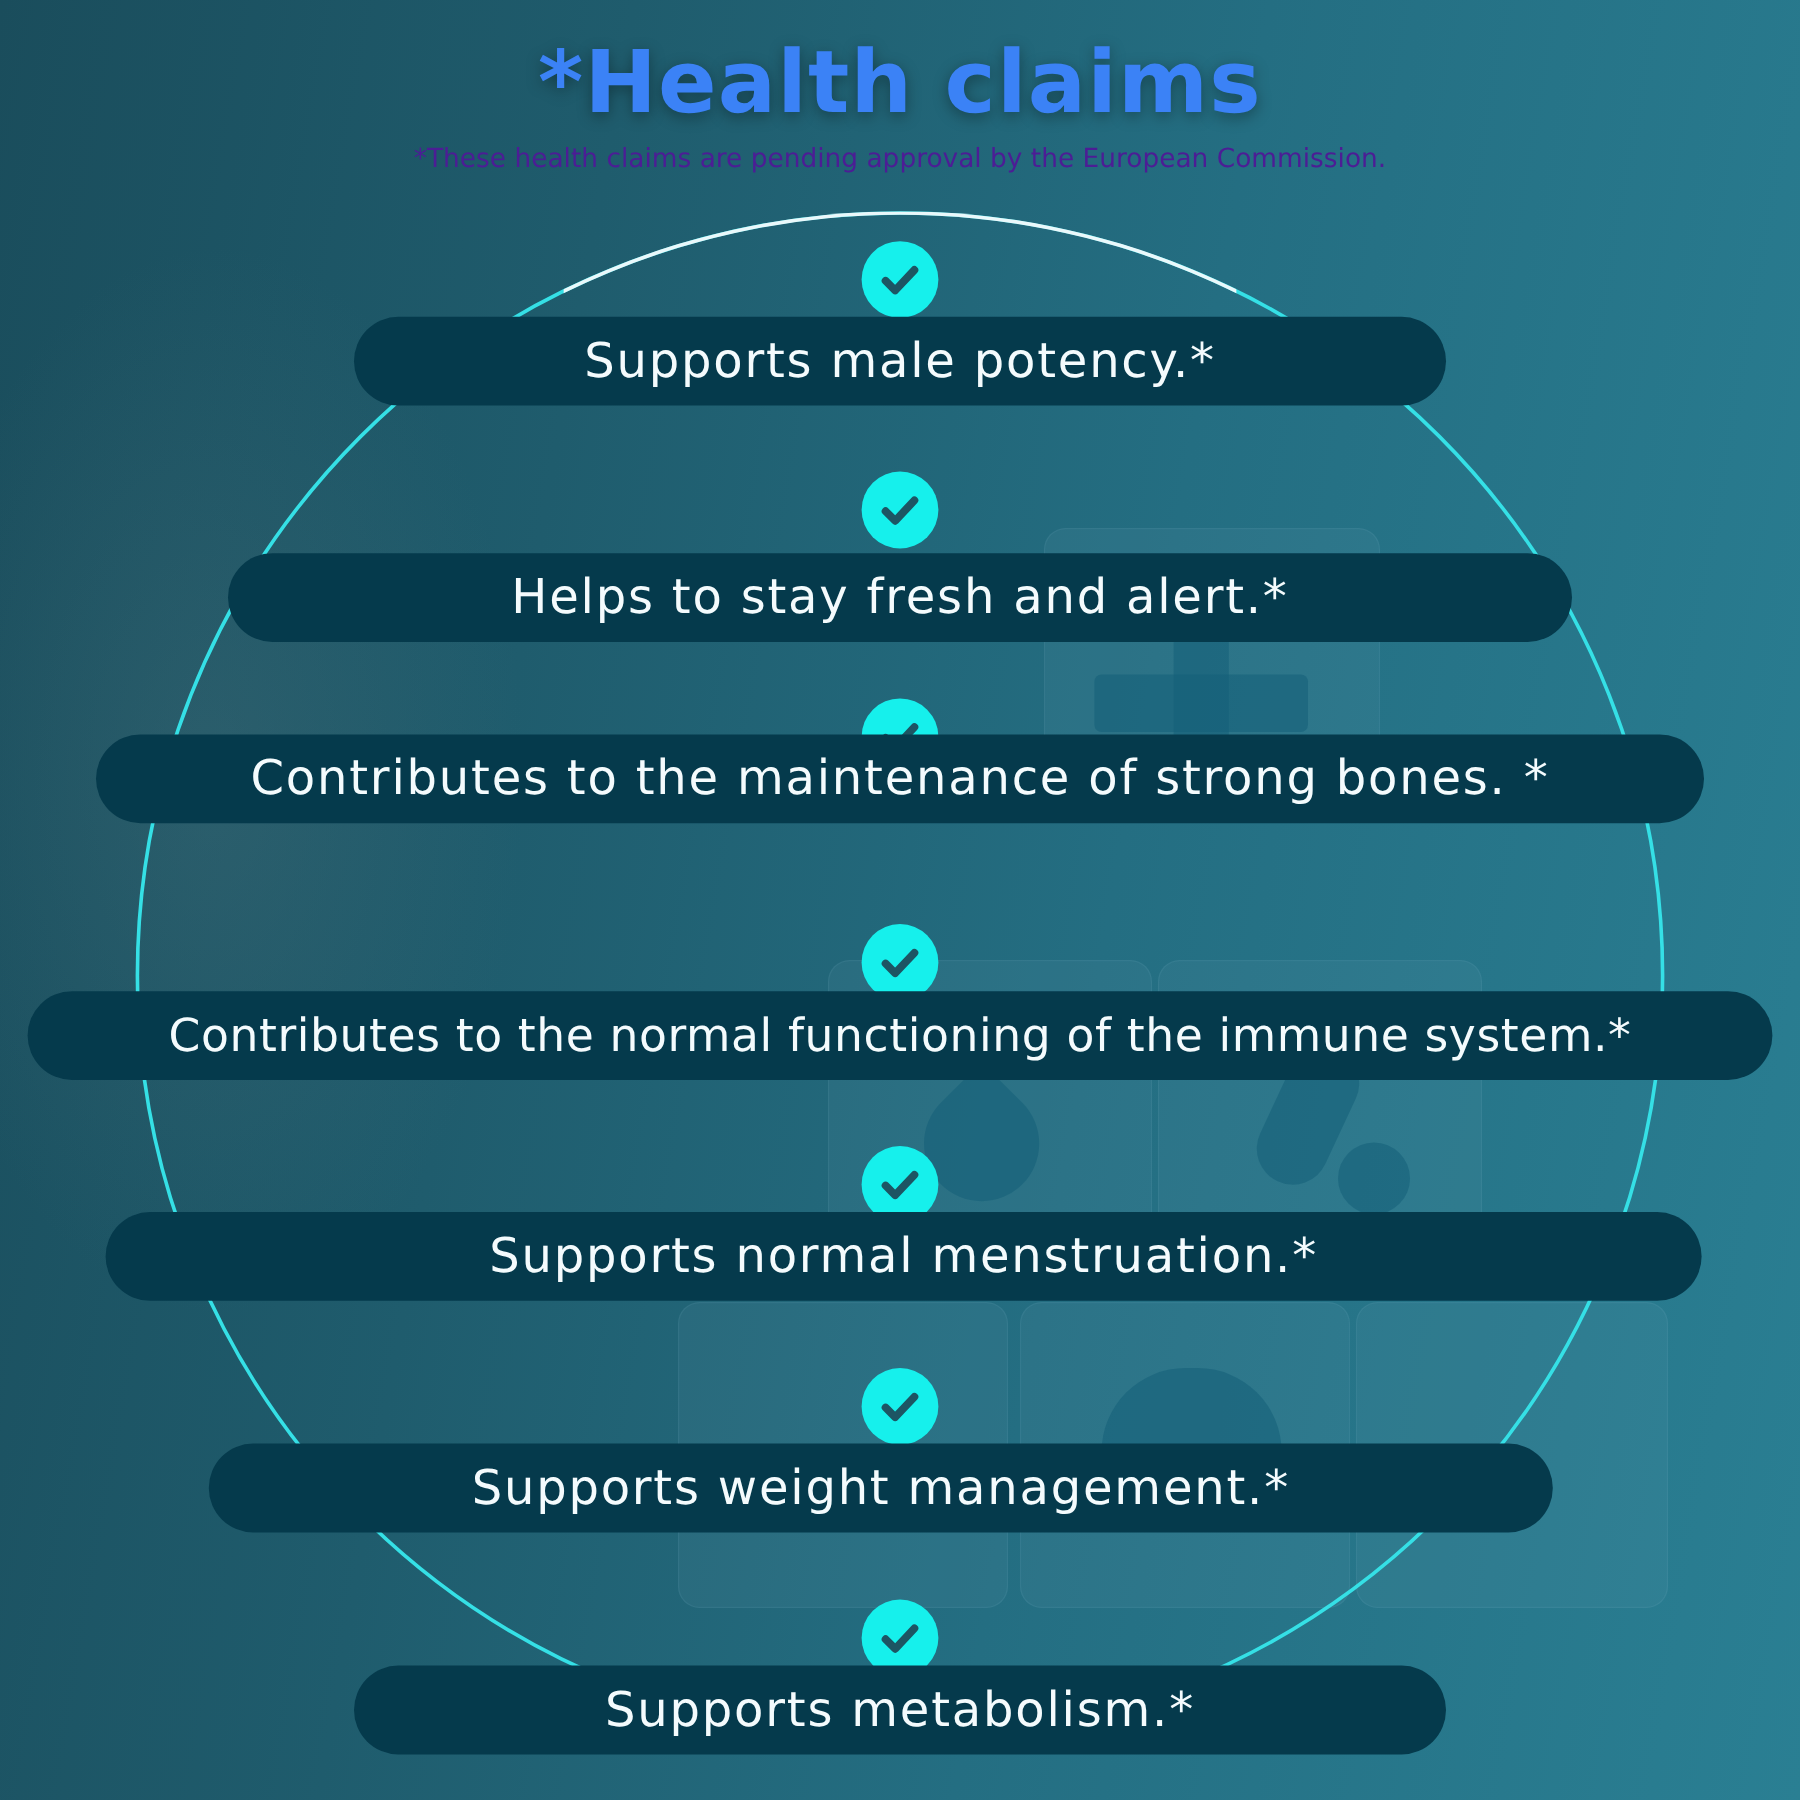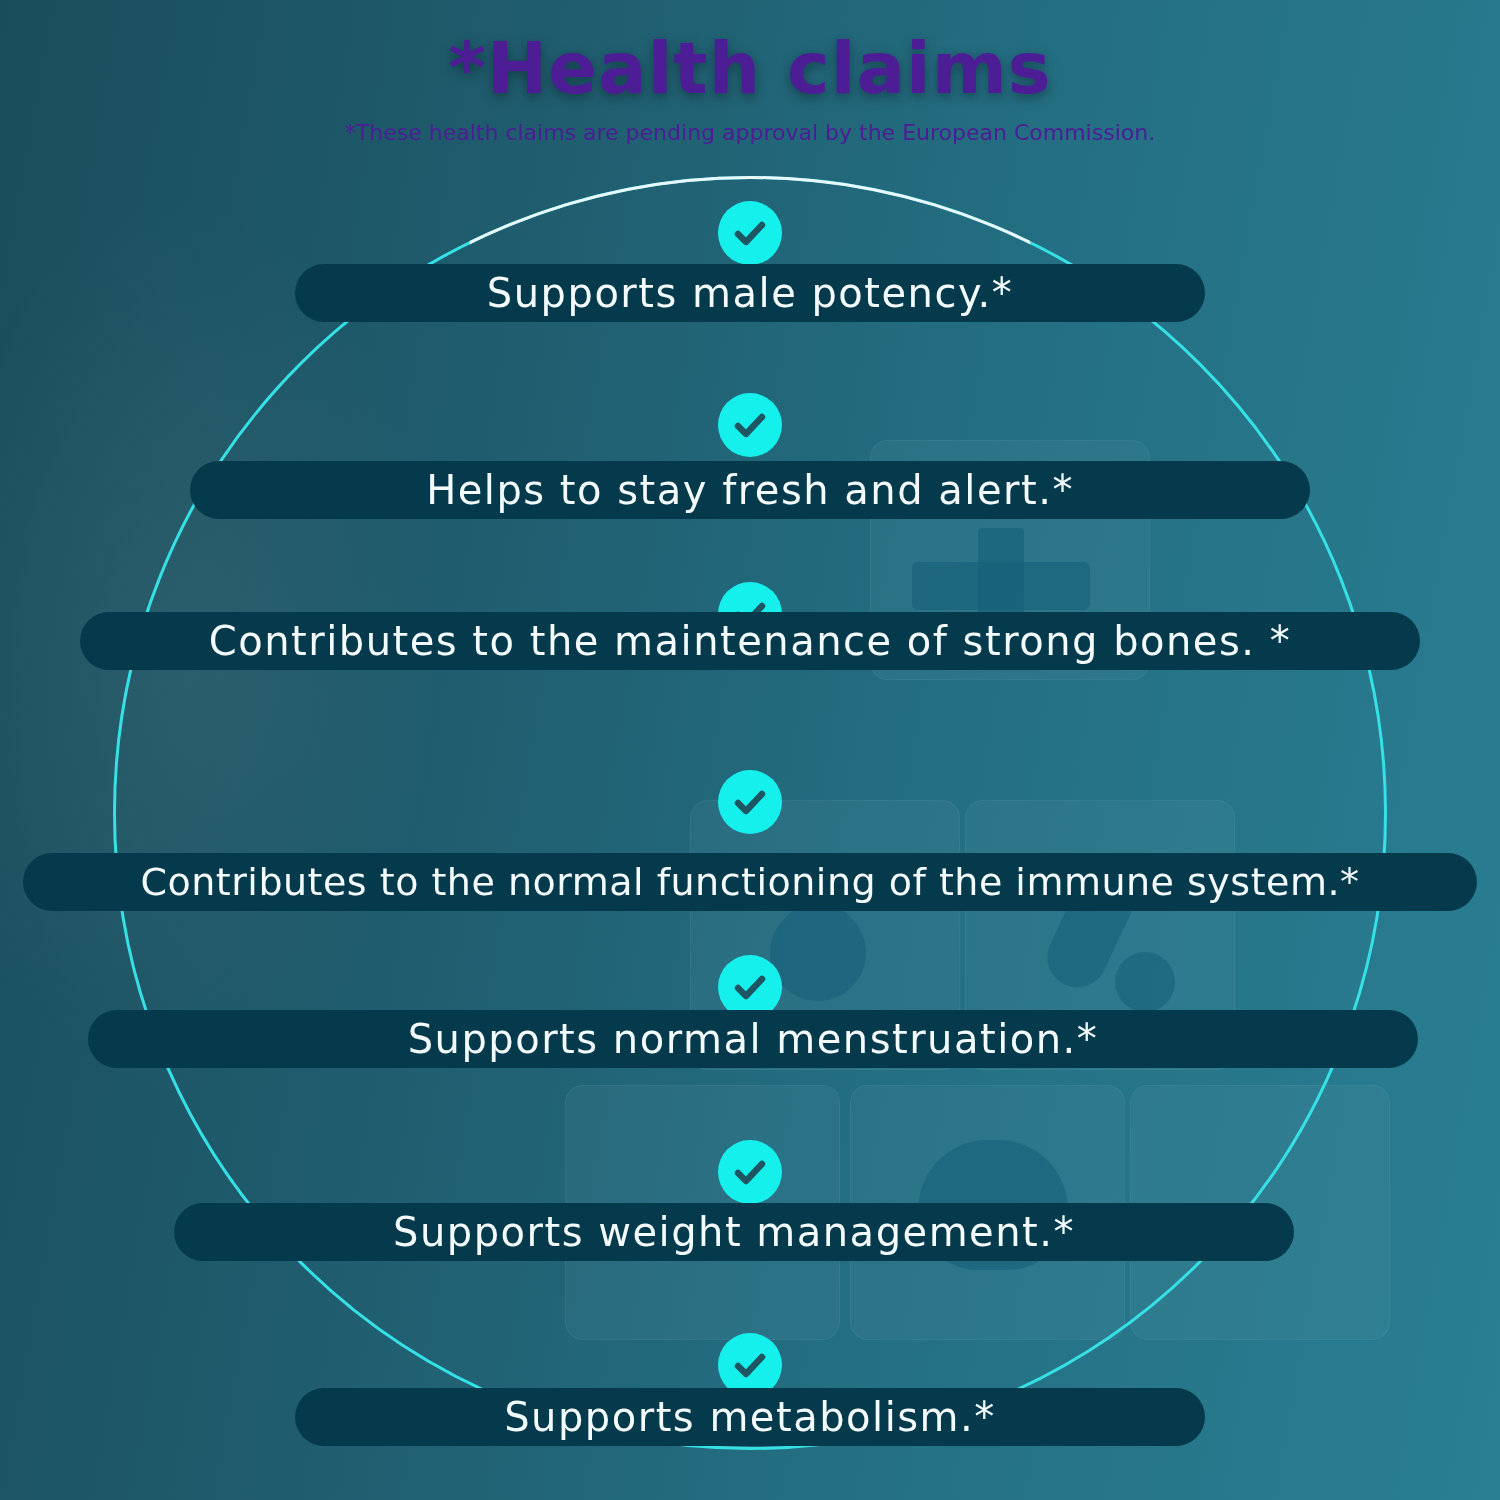--- a/index.html
+++ b/index.html
@@ -35,40 +35,40 @@
     .bg-heart {
       position: absolute; left: 918px; top: 1140px; width: 150px; height: 130px;
       background: rgba(20,95,120,0.55);
       border-radius: 70px 70px 60px 60px;
     }
 
     .title {
       position: absolute; left: 0; width: 1500px; top: 26px;
       text-align: center; font-family: "DejaVu Sans", sans-serif;
       font-weight: bold; font-size: 72px; letter-spacing: 1px;
-      color: #4c1d95; text-shadow: 0 4px 12px rgba(0,0,0,0.35);
+      color: #3b82f6; text-shadow: 0 4px 12px rgba(0,0,0,0.35);
     }
     .subtitle {
       position: absolute; left: 0; width: 1500px; top: 120px;
       text-align: center; font-size: 22px; color: #4c1d95;
       font-family: "DejaVu Sans", sans-serif;
     }
     .ring {
       position: absolute; left: 113px; top: 176px; width: 1274px; height: 1274px;
       border-radius: 50%; border: 3px solid #35e0e6;
     }
     .ring-top {
       position: absolute; left: 113px; top: 176px; width: 1274px; height: 1274px;
       border-radius: 50%; border: 3px solid transparent; border-top-color: #eaf8fb;
       clip-path: polygon(28% 0, 72% 0, 72% 8%, 28% 8%);
     }
     .claims { position: absolute; inset: 0; }
     .claim { position: absolute; }
     .pill {
-      position: absolute; height: 58px; border-radius: 37px;
+      position: absolute; height: 74px; border-radius: 37px;
       background: #053a4c;
       display: flex; align-items: center; justify-content: center;
       font-size: 40px; letter-spacing: 1.5px; color: #f4fbfd;
       font-family: "DejaVu Sans", sans-serif; white-space: nowrap;
     }
     .check {
       position: absolute; width: 64px; height: 64px; border-radius: 50%;
       background: #16f0ec; left: 718px;
       display: flex; align-items: center; justify-content: center;
     }
@@ -127,21 +127,21 @@
     </div>
     <div class="pill" style="left:80px; top:612px; width:1340px;">Contributes to the maintenance of strong bones. *</div>
   </div>
 
   <div class="claim">
     <div class="check" style="top:770px;">
       <svg viewBox="0 0 40 40">
           <path d="M8 21 L16 29 L32 12" fill="none" stroke="#1d5563" stroke-width="6.5" stroke-linecap="round" stroke-linejoin="round"></path>
         </svg>
     </div>
-    <div class="pill" style="left:23px; top:826px; width:1454px; font-size:38px; letter-spacing:0.5px;margin-top:27px;">Contributes to the normal functioning of the immune system.*</div>
+    <div class="pill" style="left:23px; top:826px; width:1454px; font-size:38px; letter-spacing:0.5px;">Contributes to the normal functioning of the immune system.*</div>
   </div>
 
   <div class="claim">
     <div class="check" style="top:955px;">
       <svg viewBox="0 0 40 40">
           <path d="M8 21 L16 29 L32 12" fill="none" stroke="#1d5563" stroke-width="6.5" stroke-linecap="round" stroke-linejoin="round"></path>
         </svg>
     </div>
     <div class="pill" style="left:88px; top:1010px; width:1330px;">Supports normal menstruation.*</div>
   </div>

